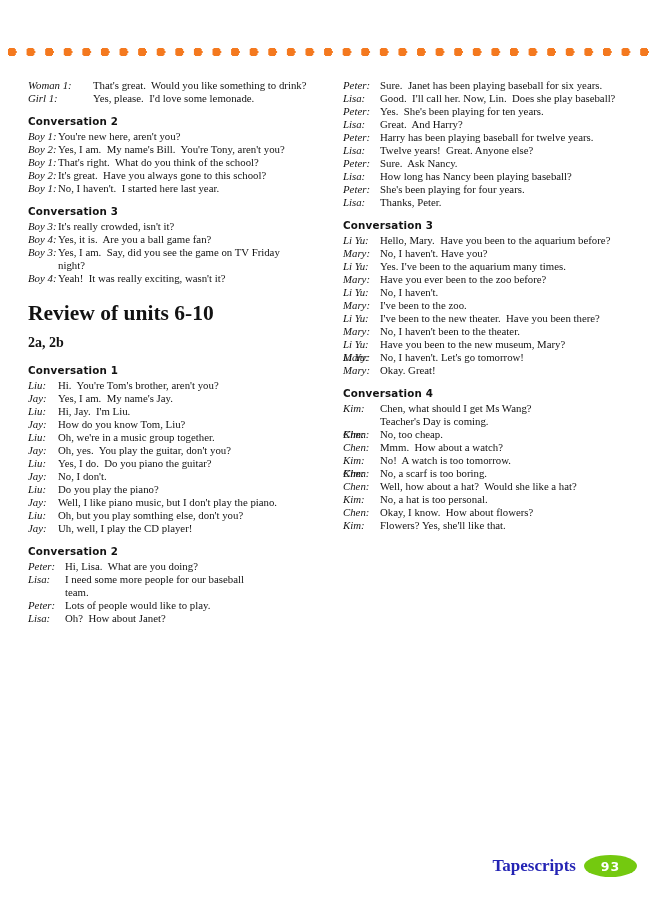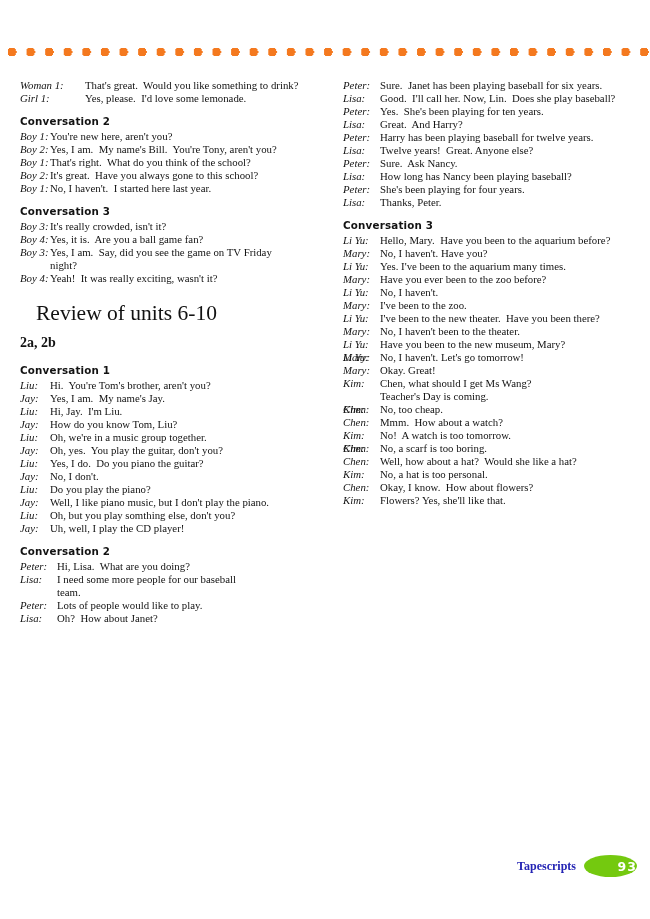--- a/index.html
+++ b/index.html
@@ -24,21 +24,21 @@
     position: absolute;
     left: 7px;
     top: 47px;
     right: 0;
     height: 10px;
     background-image: radial-gradient(circle 4.5px at 5px 5px, var(--accent-orange) 97%, transparent 100%);
     background-size: 18.6px 10px;
     background-repeat: repeat-x;
   }
   .col { position: absolute; top: 79px; }
-  .col-left  { left: 20px;  width: 301px; }
+  .col-left  { left: 28px;  width: 301px; }
   .col-right { left: 343px; width: 305px; }
 
   .dialogue { margin: 0; }
   .line {
     position: relative;
     font-size: 10.8px;
     line-height: 13px;
     white-space: pre-wrap;
   }
   .speaker {
@@ -52,53 +52,53 @@
     font-family: "DejaVu Sans", sans-serif;
     font-weight: 700;
     font-size: 10.3px;
     line-height: 12px;
     letter-spacing: 0.2px;
     margin: 10px 0 3px 0;
   }
   .title {
     font-size: 21.5px;
     line-height: 24px;
-    font-weight: 400;
-    margin: 16px 0 0 16px;
+    font-weight: 700;
+    margin: 16px 0 0 0;
   }
   .subtitle {
     font-size: 14px;
     line-height: 22px;
     font-weight: 700;
     margin: 7px 0 6px 0;
   }
   .footer {
     position: absolute;
     top: 855px;
     left: 0;
     right: 13px;
     display: flex;
     justify-content: flex-end;
     align-items: center;
     gap: 8px;
   }
   .footer-label {
     color: var(--footer-blue);
     font-weight: 700;
-    font-size: 12px;
+    font-size: 17px;
     font-family: "Liberation Serif", serif;
   }
   .page-badge {
     width: 53px;
     height: 22px;
     border-radius: 50%;
     background: var(--badge-green);
     display: flex;
     align-items: center;
-    justify-content: flex-end;
+    justify-content: center;
   }
   .page-badge span {
     color: var(--badge-number);
     font-family: "DejaVu Sans", sans-serif;
     font-weight: 700;
     font-size: 12.5px;
     letter-spacing: 1px;
   }
 </style>
 </head>
@@ -174,20 +174,21 @@
         <div class="line" style="padding-left: 37px;"><span class="speaker">Mary:</span><span class="utterance">Have you ever been to the zoo before?</span></div>
         <div class="line" style="padding-left: 37px;"><span class="speaker">Li Yu:</span><span class="utterance">No, I haven't.</span></div>
         <div class="line" style="padding-left: 37px;"><span class="speaker">Mary:</span><span class="utterance">I've been to the zoo.</span></div>
         <div class="line" style="padding-left: 37px;"><span class="speaker">Li Yu:</span><span class="utterance">I've been to the new theater.  Have you been there?</span></div>
         <div class="line" style="padding-left: 37px;"><span class="speaker">Mary:</span><span class="utterance">No, I haven't been to the theater.</span></div>
         <div class="line" style="padding-left: 37px;"><span class="speaker">Li Yu:</span><span class="utterance">Have you been to the new museum, Mary?</span></div>
         <div class="line" style="padding-left: 37px;"><span class="speaker">Mary:</span></div>
         <div class="line" style="padding-left: 37px;"><span class="speaker">Li Yu:</span><span class="utterance">No, I haven't. Let's go tomorrow!</span></div>
         <div class="line" style="padding-left: 37px;"><span class="speaker">Mary:</span><span class="utterance">Okay. Great!</span></div>
       </div>
+      <div class="heading">Conversation 4</div>
       <div class="dialogue">
         <div class="line" style="padding-left: 37px;"><span class="speaker">Kim:</span><span class="utterance">Chen, what should I get Ms Wang?
 Teacher's Day is coming.</span></div>
         <div class="line" style="padding-left: 37px;"><span class="speaker">Chen:</span></div>
         <div class="line" style="padding-left: 37px;"><span class="speaker">Kim:</span><span class="utterance">No, too cheap.</span></div>
         <div class="line" style="padding-left: 37px;"><span class="speaker">Chen:</span><span class="utterance">Mmm.  How about a watch?</span></div>
         <div class="line" style="padding-left: 37px;"><span class="speaker">Kim:</span><span class="utterance">No!  A watch is too tomorrow.</span></div>
         <div class="line" style="padding-left: 37px;"><span class="speaker">Chen:</span></div>
         <div class="line" style="padding-left: 37px;"><span class="speaker">Kim:</span><span class="utterance">No, a scarf is too boring.</span></div>
         <div class="line" style="padding-left: 37px;"><span class="speaker">Chen:</span><span class="utterance">Well, how about a hat?  Would she like a hat?</span></div>

